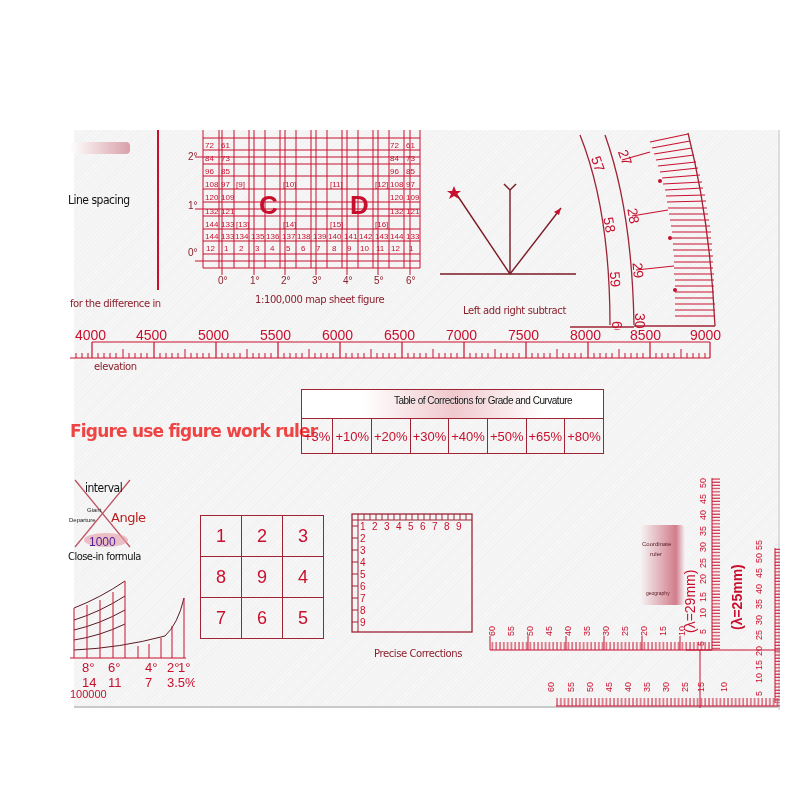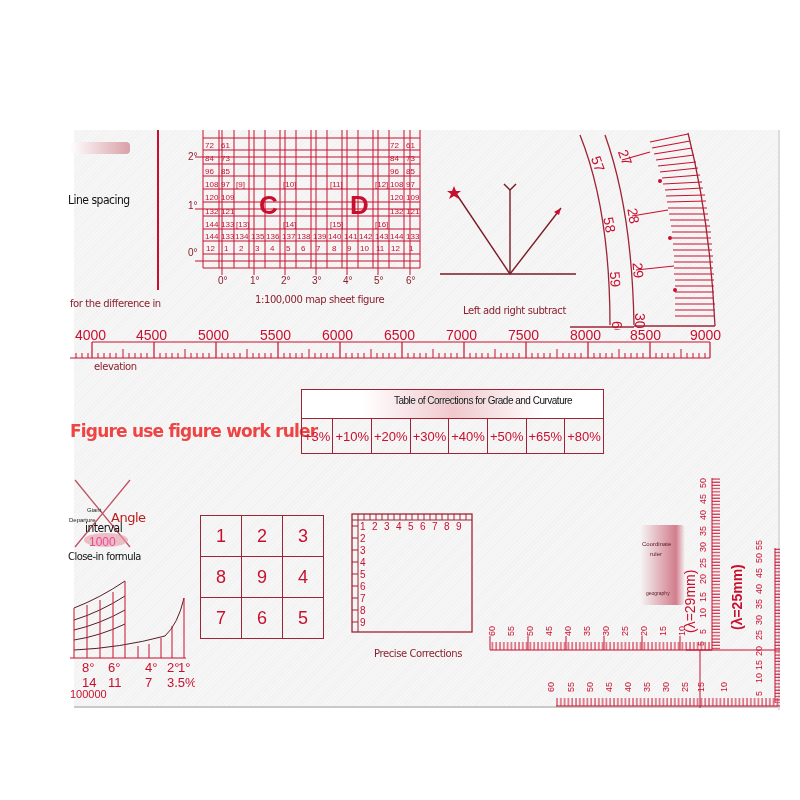--- a/index.html
+++ b/index.html
@@ -376,25 +376,25 @@
 </tbody>
   </table>
 
 <svg class="abs" style="left:70px;top:475px;" width="90" height="80">
   <g stroke="#b02a3d" stroke-width="1.3" opacity="0.8">
     <line x1="5" y1="5" x2="60" y2="72"></line>
     <line x1="60" y1="5" x2="5" y2="72"></line>
   </g>
   <ellipse cx="36" cy="65" rx="22" ry="7" fill="#e59aa5" opacity="0.6"></ellipse>
 </svg>
-<div class="abs label-black" style="left:85px;top:481px;margin-top:40px;">interval</div>
+<div class="abs label-black" style="left:85px;top:481px;">interval</div>
 <div class="abs" style="left:87px;top:507px;font-size:6px;color:#222;">Giant</div>
 <div class="abs" style="left:69px;top:517px;font-size:6px;color:#222;">Departure</div>
 <div class="abs" style="left:111px;top:510px;font-family:'DejaVu Sans',sans-serif;font-size:13px;color:#b91c1c;letter-spacing:-0.5px;">Angle</div>
-<div class="abs" style="left:89px;top:535px;font-size:12px;color:#ec4899;">1000</div>
+<div class="abs" style="left:89px;top:535px;font-size:12px;color:#4c1d95;">1000</div>
 <div class="abs label-black" style="left:68px;top:550px;font-size:11px;">Close-in formula</div>
 
 <svg class="abs" style="left:70px;top:578px;" width="125" height="120">
   <g stroke="#5a1a22" stroke-width="1" fill="none">
     <path d="M4 30 Q 30 20 55 3"></path>
     <path d="M4 42 Q 30 34 55 18"></path>
     <path d="M4 52 Q 30 46 55 32"></path>
     <path d="M4 62 Q 30 58 55 46"></path>
     <path d="M4 72 Q 50 70 95 58 Q 108 46 114 20"></path>
   </g>

